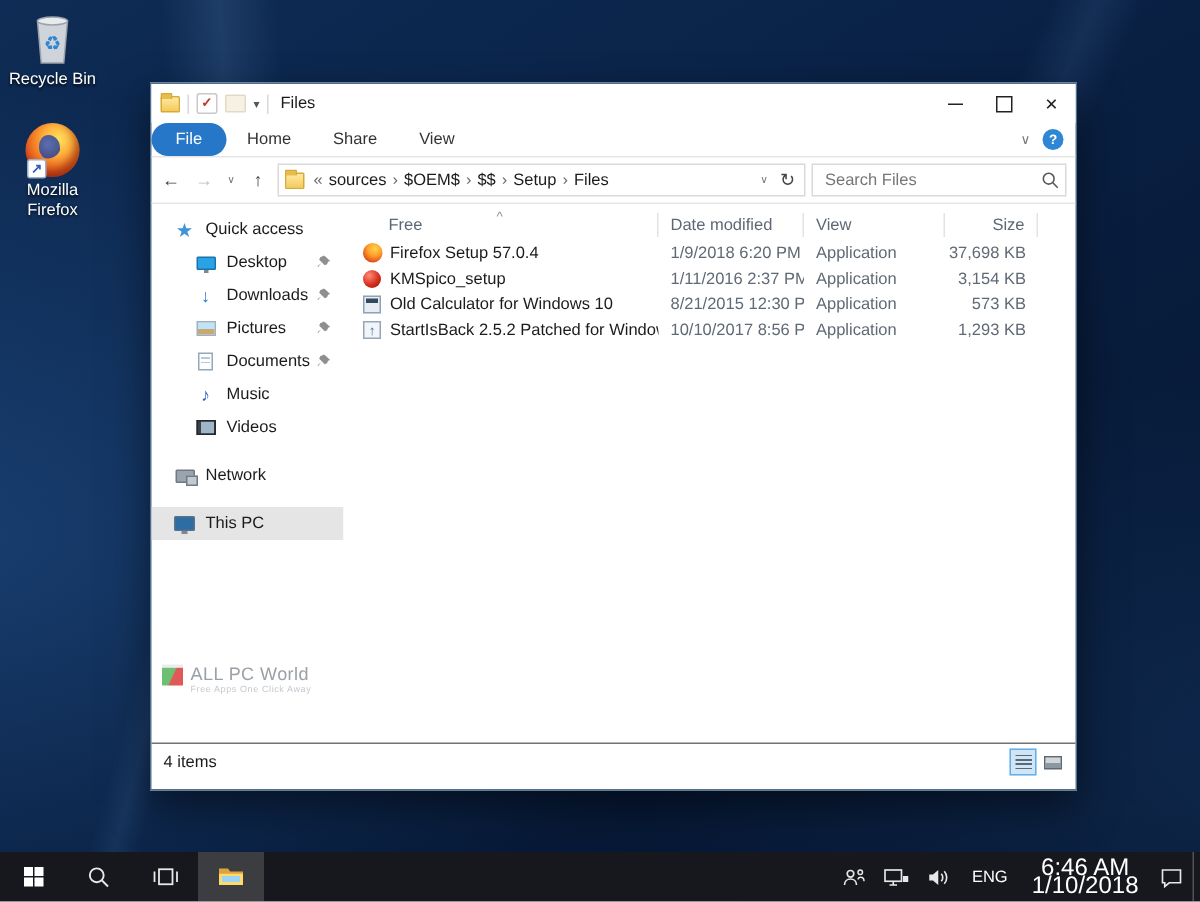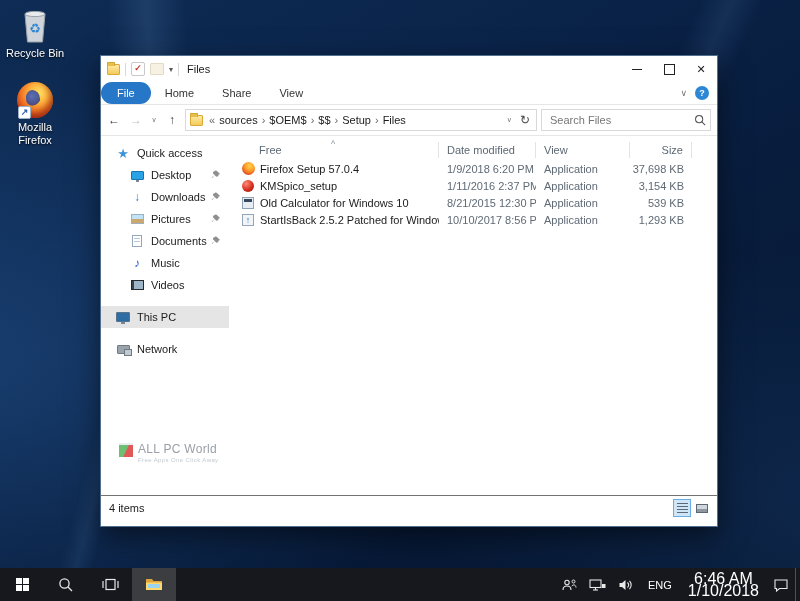--- a/index.html
+++ b/index.html
@@ -143,21 +143,21 @@
     background:radial-gradient(circle at 60% 30%,#ffd24a 0%,#ff9e2c 40%,#e3541c 72%,#a62a12 100%);}
   .fi-kms{width:12px;height:12px;border-radius:50%;
     background:radial-gradient(circle at 35% 30%,#ff8a7a 0%,#d62f1f 55%,#8f1408 100%);}
   .fi-calc{width:12px;height:12px;background:#e7edf3;border:1px solid #8fa3b8;box-sizing:border-box;position:relative;}
   .fi-calc::before{content:"";position:absolute;left:1px;right:1px;top:1px;height:3px;background:#35495e;}
   .fi-sib{width:12px;height:12px;background:#f2f5f8;border:1px solid #97a6b6;box-sizing:border-box;
     font-size:9px;line-height:10px;text-align:center;color:#2f6fbf;font-weight:bold;}
   .fi-sib::before{content:"↑";}
 
   
-  .watermark{position:absolute;left:18px;bottom:32px;display:flex;align-items:flex-start;gap:5px;z-index:5;}
+  .watermark{position:absolute;left:7px;bottom:32px;display:flex;align-items:flex-start;gap:5px;z-index:5;}
   .wm-cube{width:14px;height:14px;margin-top:1px;
     background:linear-gradient(115deg,#6fbf73 0 47%,#e05858 53% 100%);
     border-top:2px solid #e9edf0;box-sizing:border-box;}
   .wm-title{font-size:12px;color:#9aa0a6;letter-spacing:.3px;}
   .wm-tag{font-size:6px;color:#c3c9cf;letter-spacing:.4px;margin-top:1px;}
 
   
   .statusbar{height:24px;border-top:1px solid #737373;display:flex;align-items:center;
     padding:0 6px 6px 8px;flex:0 0 auto;}
   .status-text{color:#1b1b1b;}
@@ -317,31 +317,31 @@
       <div class="side-item indent">
         <span class="si i-note">♪</span>
         <span class="side-label">Music</span>
       </div>
       <div class="side-item indent">
         <span class="si">
             <span class="i-vid"></span>
           </span>
         <span class="side-label">Videos</span>
       </div>
+      <div class="side-item gap-top">
+        <span class="si">
+            <span class="i-net"></span>
+          </span>
+        <span class="side-label">Network</span>
+      </div>
       <div class="side-item selected gap-top">
         <span class="si">
             <span class="i-pc"></span>
           </span>
         <span class="side-label">This PC</span>
-      </div>
-      <div class="side-item gap-top">
-        <span class="si">
-            <span class="i-net"></span>
-          </span>
-        <span class="side-label">Network</span>
       </div>
     </div>
 
     <div class="pane">
       <div class="cols">
         <div class="col name">
           <span>Free</span>
           <span class="sort-caret">^</span>
         </div>
         <div class="col date">Date modified</div>
@@ -373,21 +373,21 @@
         </div>
         <div class="frow">
           <div class="cell name">
               <span class="fic">
                 <span class="fi-calc"></span>
               </span>
               <span>Old Calculator for Windows 10</span>
             </div>
           <div class="cell date">8/21/2015 12:30 PM</div>
           <div class="cell type">Application</div>
-          <div class="cell size">539 KB</div>
+          <div class="cell size">573 KB</div>
         </div>
         <div class="frow">
           <div class="cell name">
               <span class="fic">
                 <span class="fi-sib"></span>
               </span>
               <span>StartIsBack 2.5.2 Patched for Windows10</span>
             </div>
           <div class="cell date">10/10/2017 8:56 PM</div>
           <div class="cell type">Application</div>

